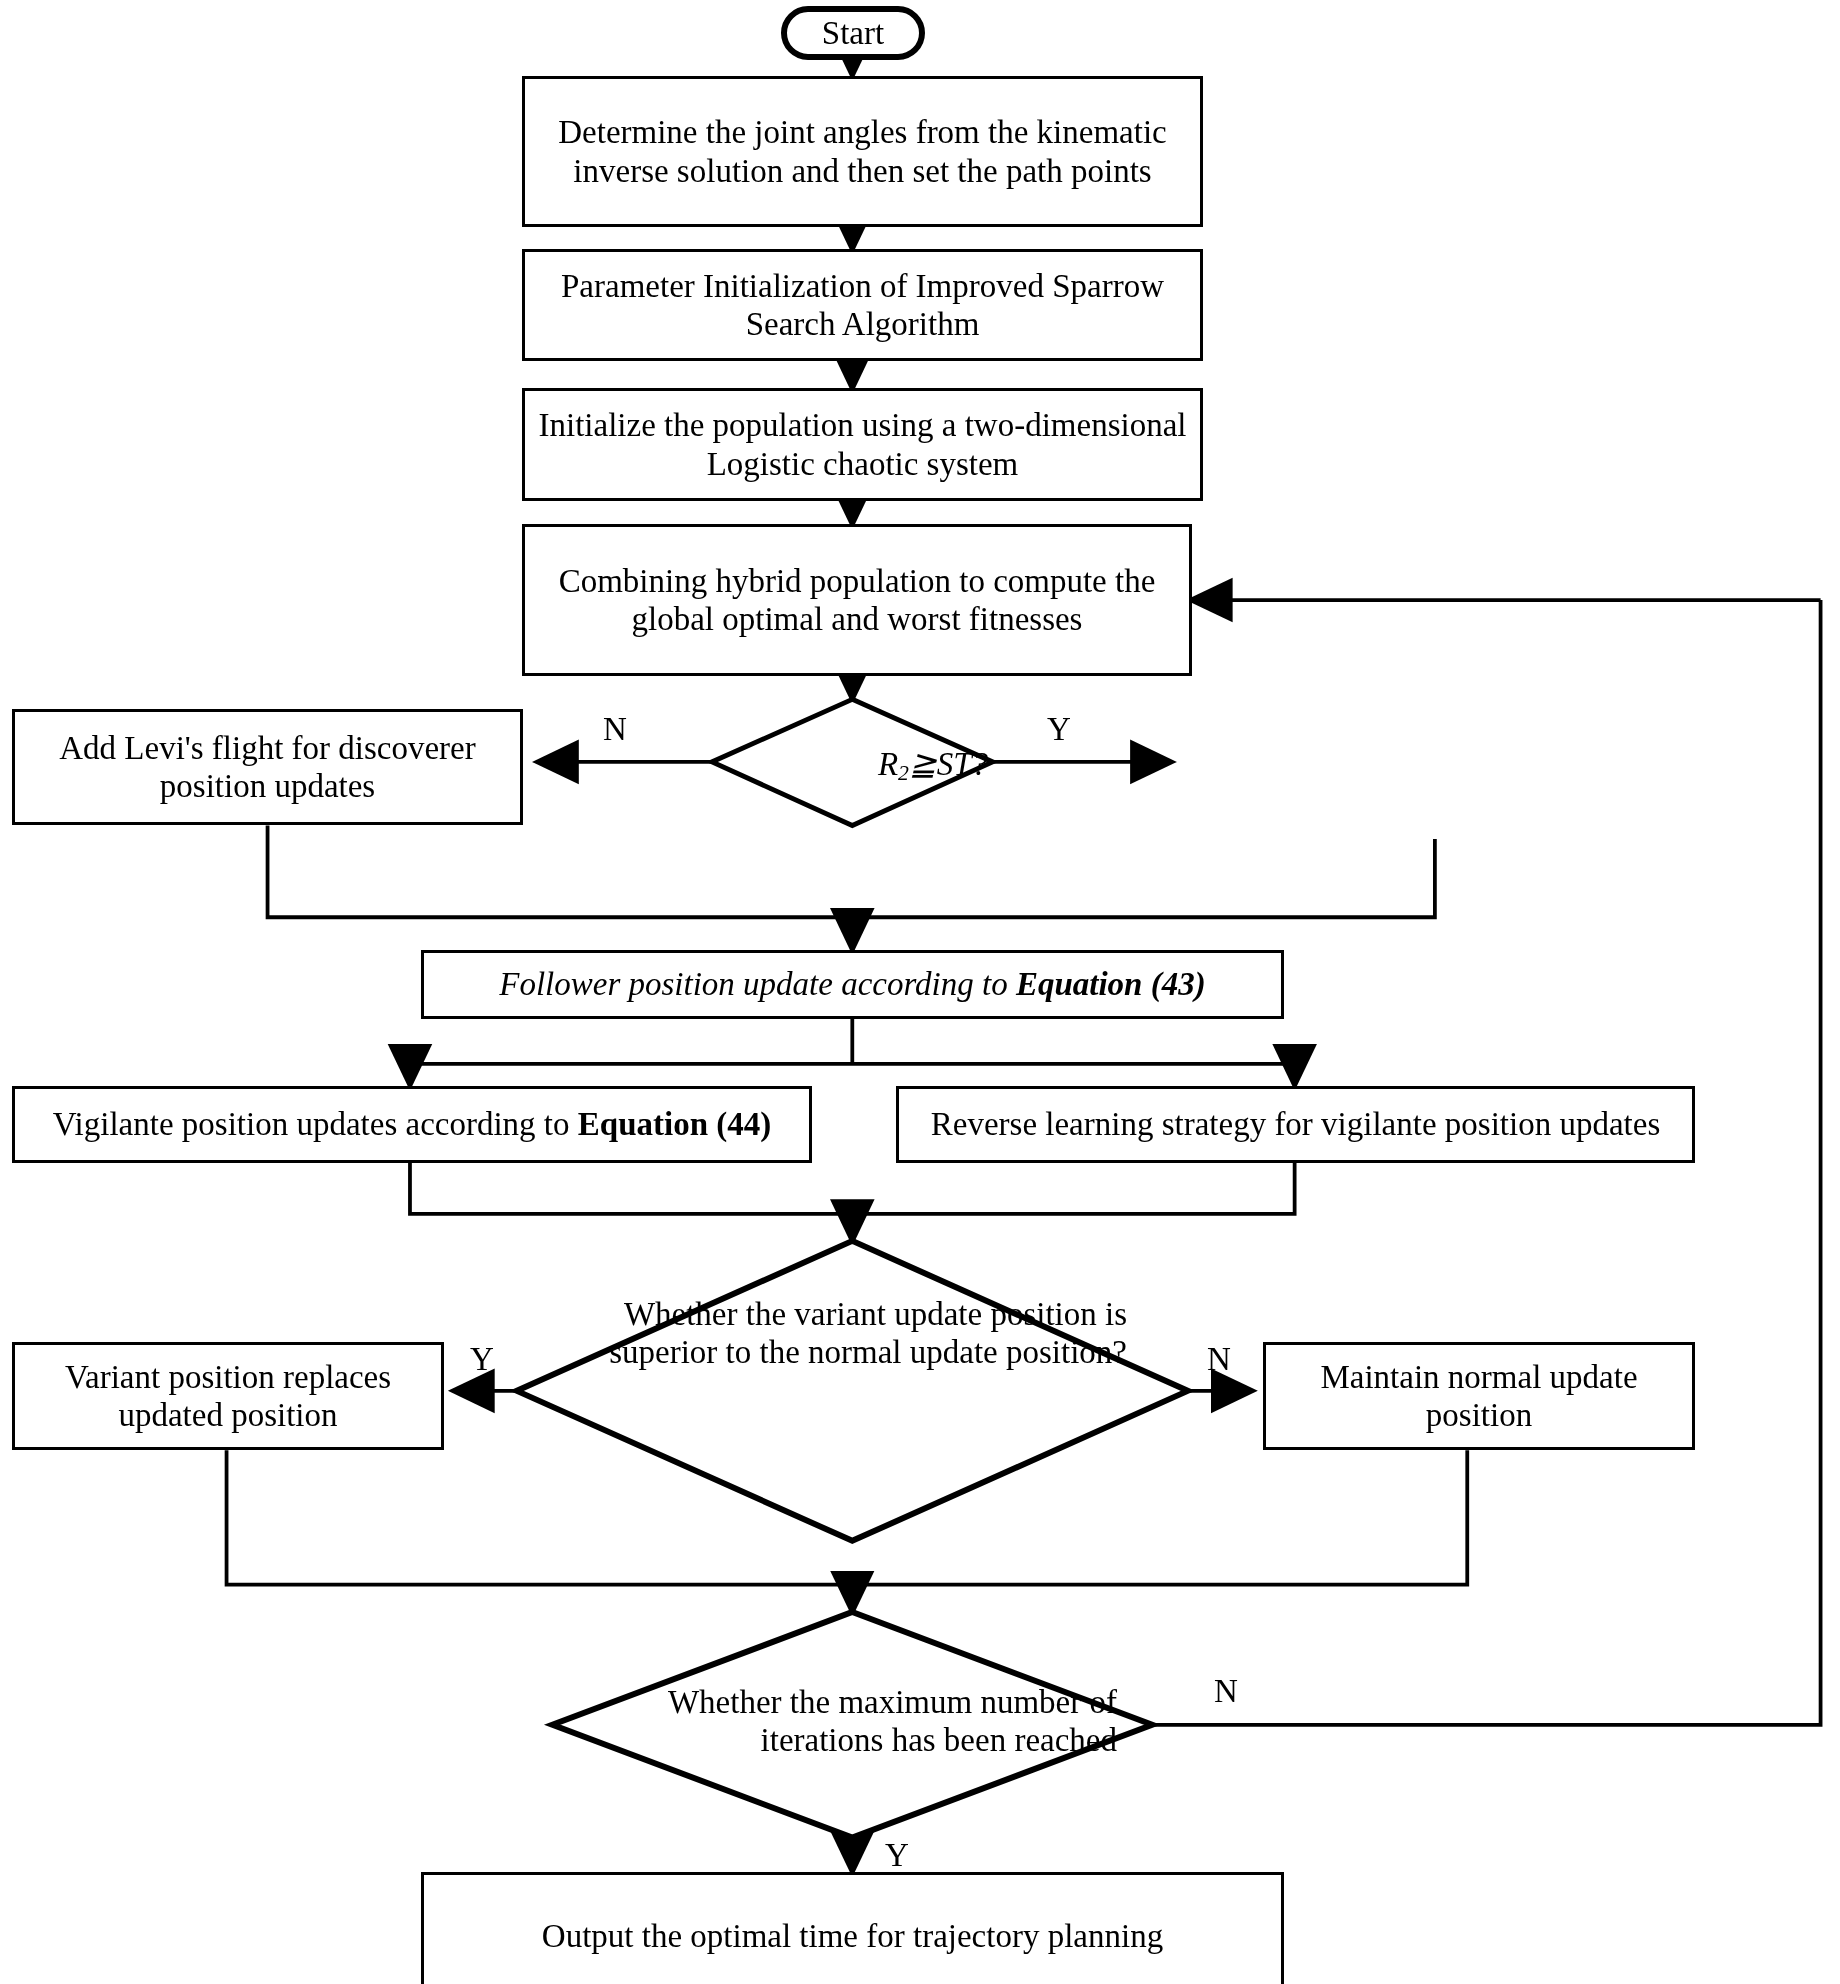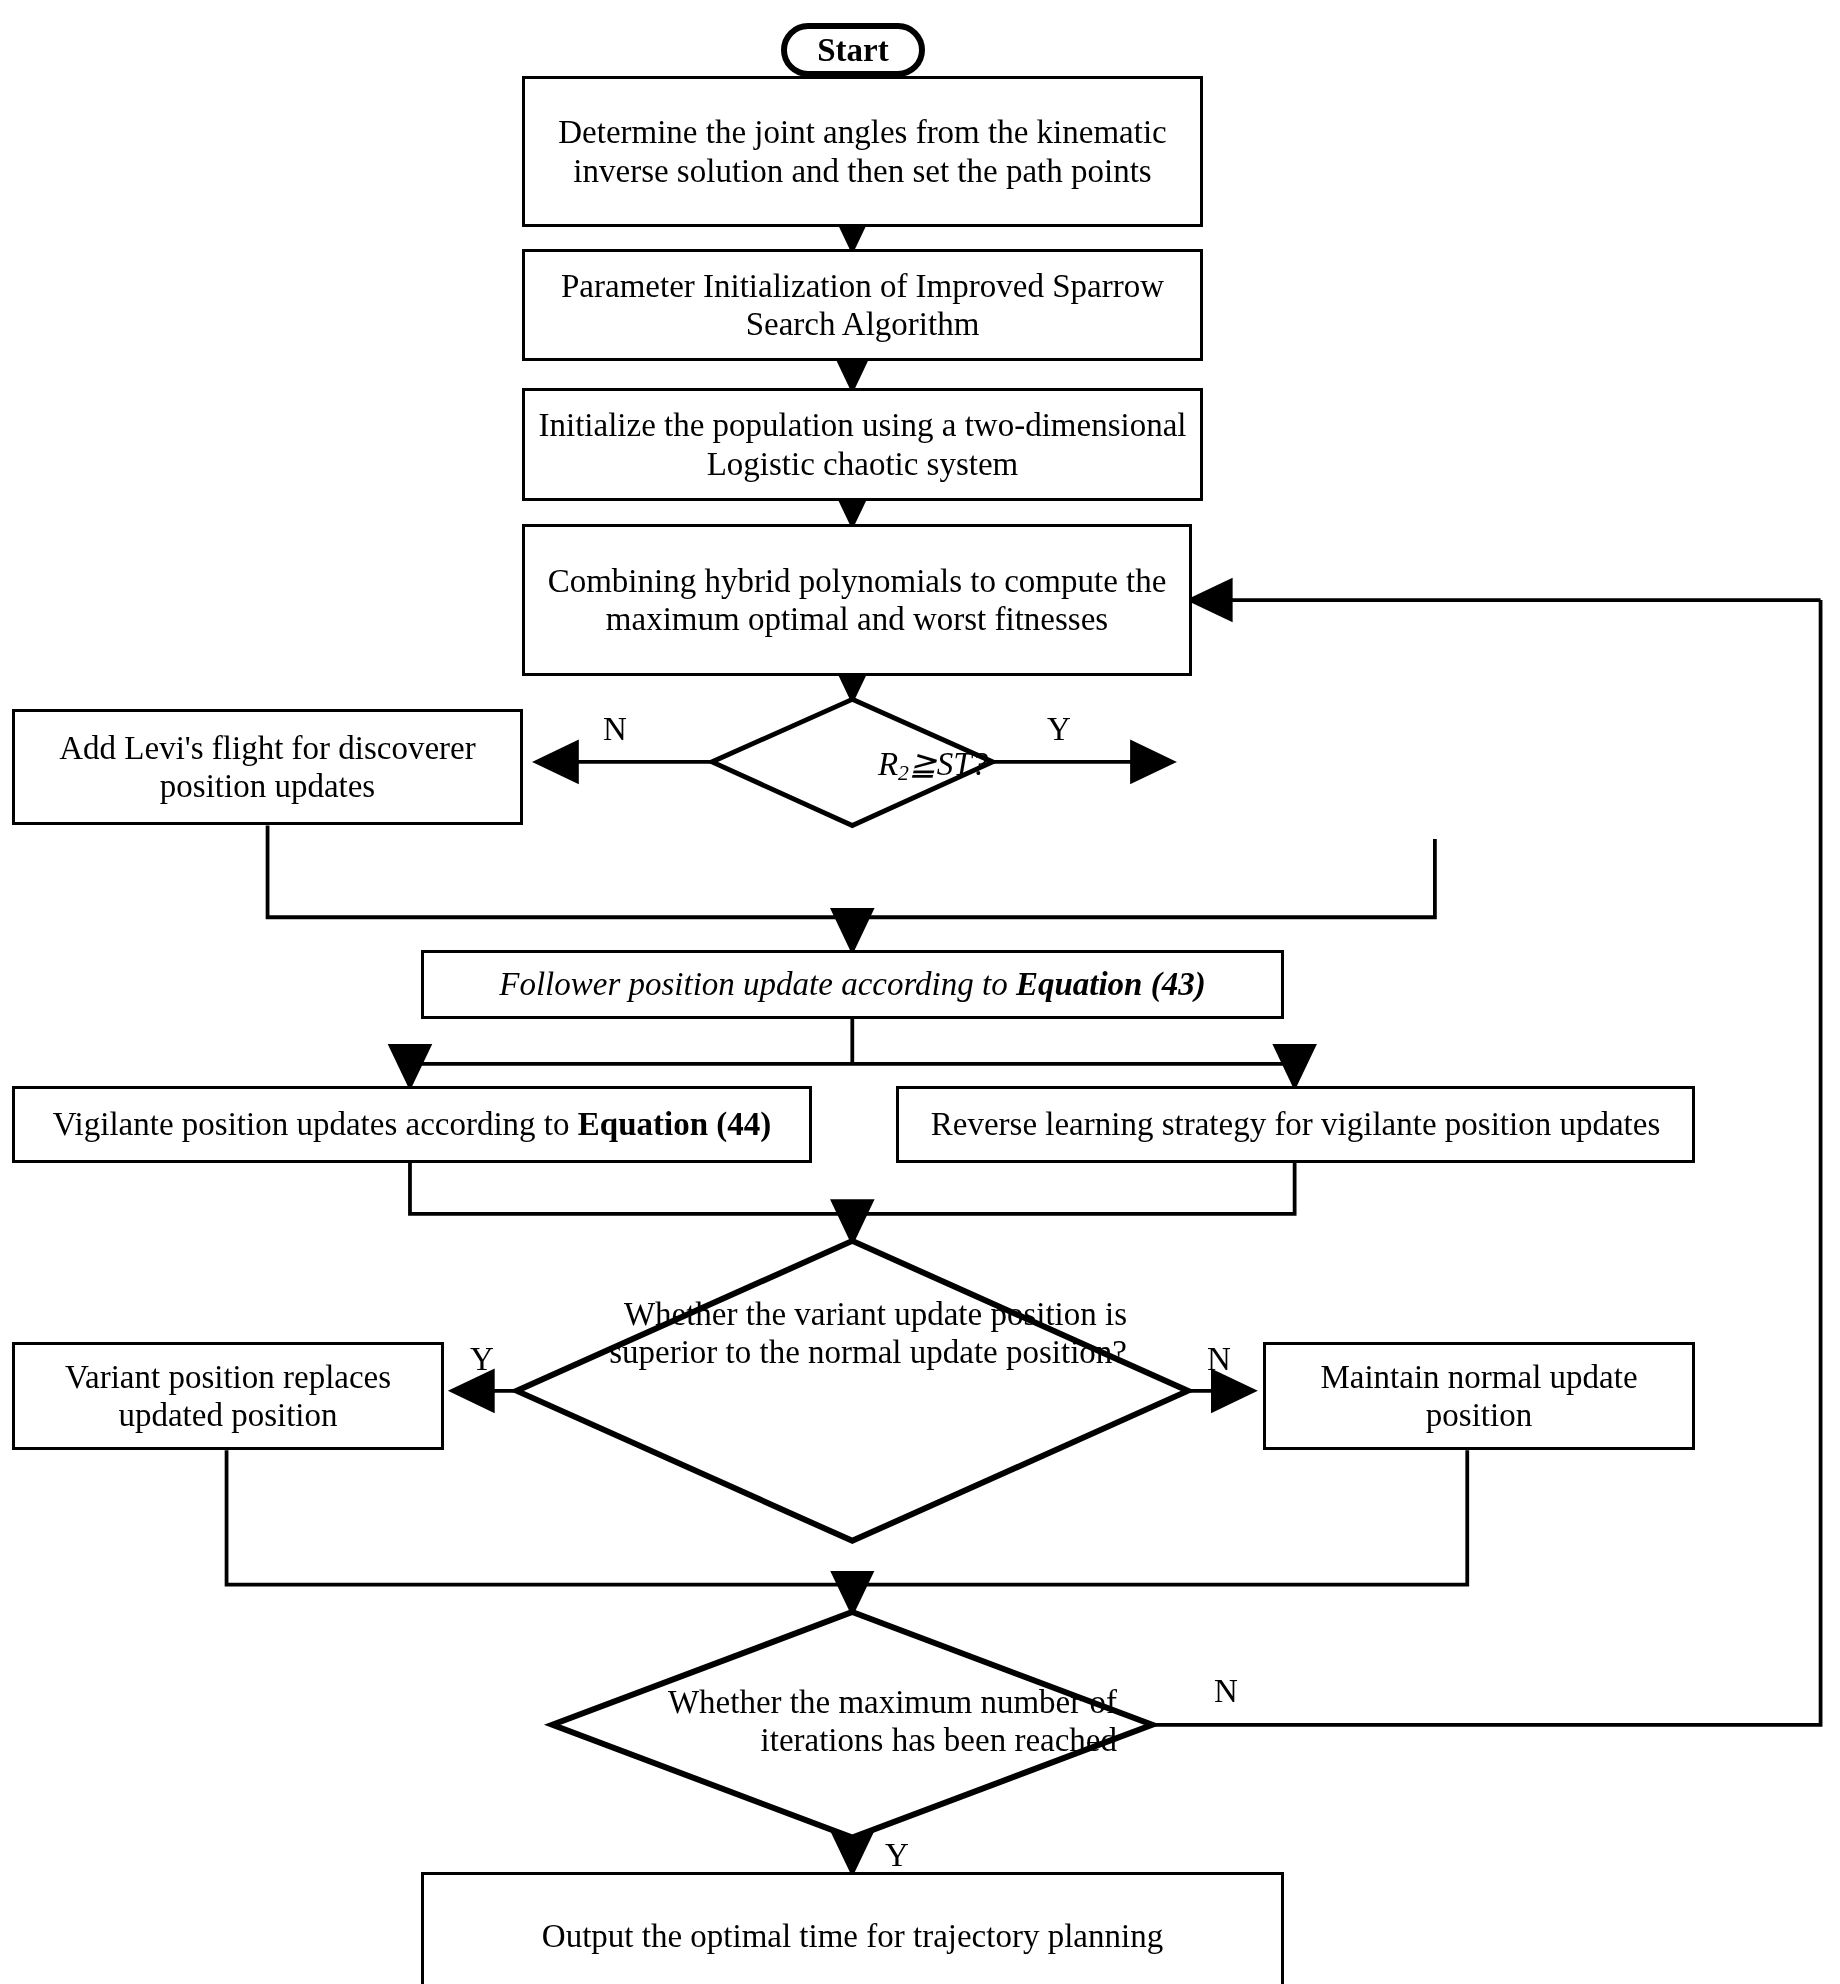--- a/index.html
+++ b/index.html
@@ -75,38 +75,38 @@
 
     <g stroke="#000" fill="#fff" stroke-width="9">
       <polygon points="1580,1296 1840,1412 1580,1530 1320,1412"></polygon>
     </g>
     <g stroke="#000" fill="#fff" stroke-width="11">
       <polygon points="1580,2300 2202,2578 1580,2856 958,2578"></polygon>
       <polygon points="1580,2988 2136,3197 1580,3406 1024,3197"></polygon>
     </g>
   </svg>
 
-  <div class="node term" style="left:781px;top:23px;width:144px;height:54px;font-weight:bold;">
+  <div class="node term" style="left:781px;top:6px;width:144px;height:54px;">
     <span class="txt">Start</span>
   </div>
 
   <div class="node proc" style="left:522px;top:76px;width:681px;height:151px;">
     <span class="txt">Determine the joint angles from the kinematic inverse solution and then set the path points</span>
   </div>
 
   <div class="node proc" style="left:522px;top:249px;width:681px;height:112px;">
     <span class="txt">Parameter Initialization of Improved Sparrow Search Algorithm</span>
   </div>
 
   <div class="node proc" style="left:522px;top:388px;width:681px;height:113px;">
     <span class="txt">Initialize the population using a two-dimensional Logistic chaotic system</span>
   </div>
 
   <div class="node proc" style="left:522px;top:524px;width:670px;height:152px;">
-    <span class="txt">Combining hybrid polynomials to compute the maximum optimal and worst fitnesses</span>
+    <span class="txt">Combining hybrid population to compute the global optimal and worst fitnesses</span>
   </div>
 
   <div class="dlabel" style="left:718px;top:745px;width:270px;">
     <span class="ital">R<sub>2</sub>≧<i>ST</i>?</span>
   </div>
 
   <div class="node proc" style="left:12px;top:709px;width:511px;height:116px;">
     <span class="txt">Add Levi's flight for discoverer position updates</span>
   </div>
 

